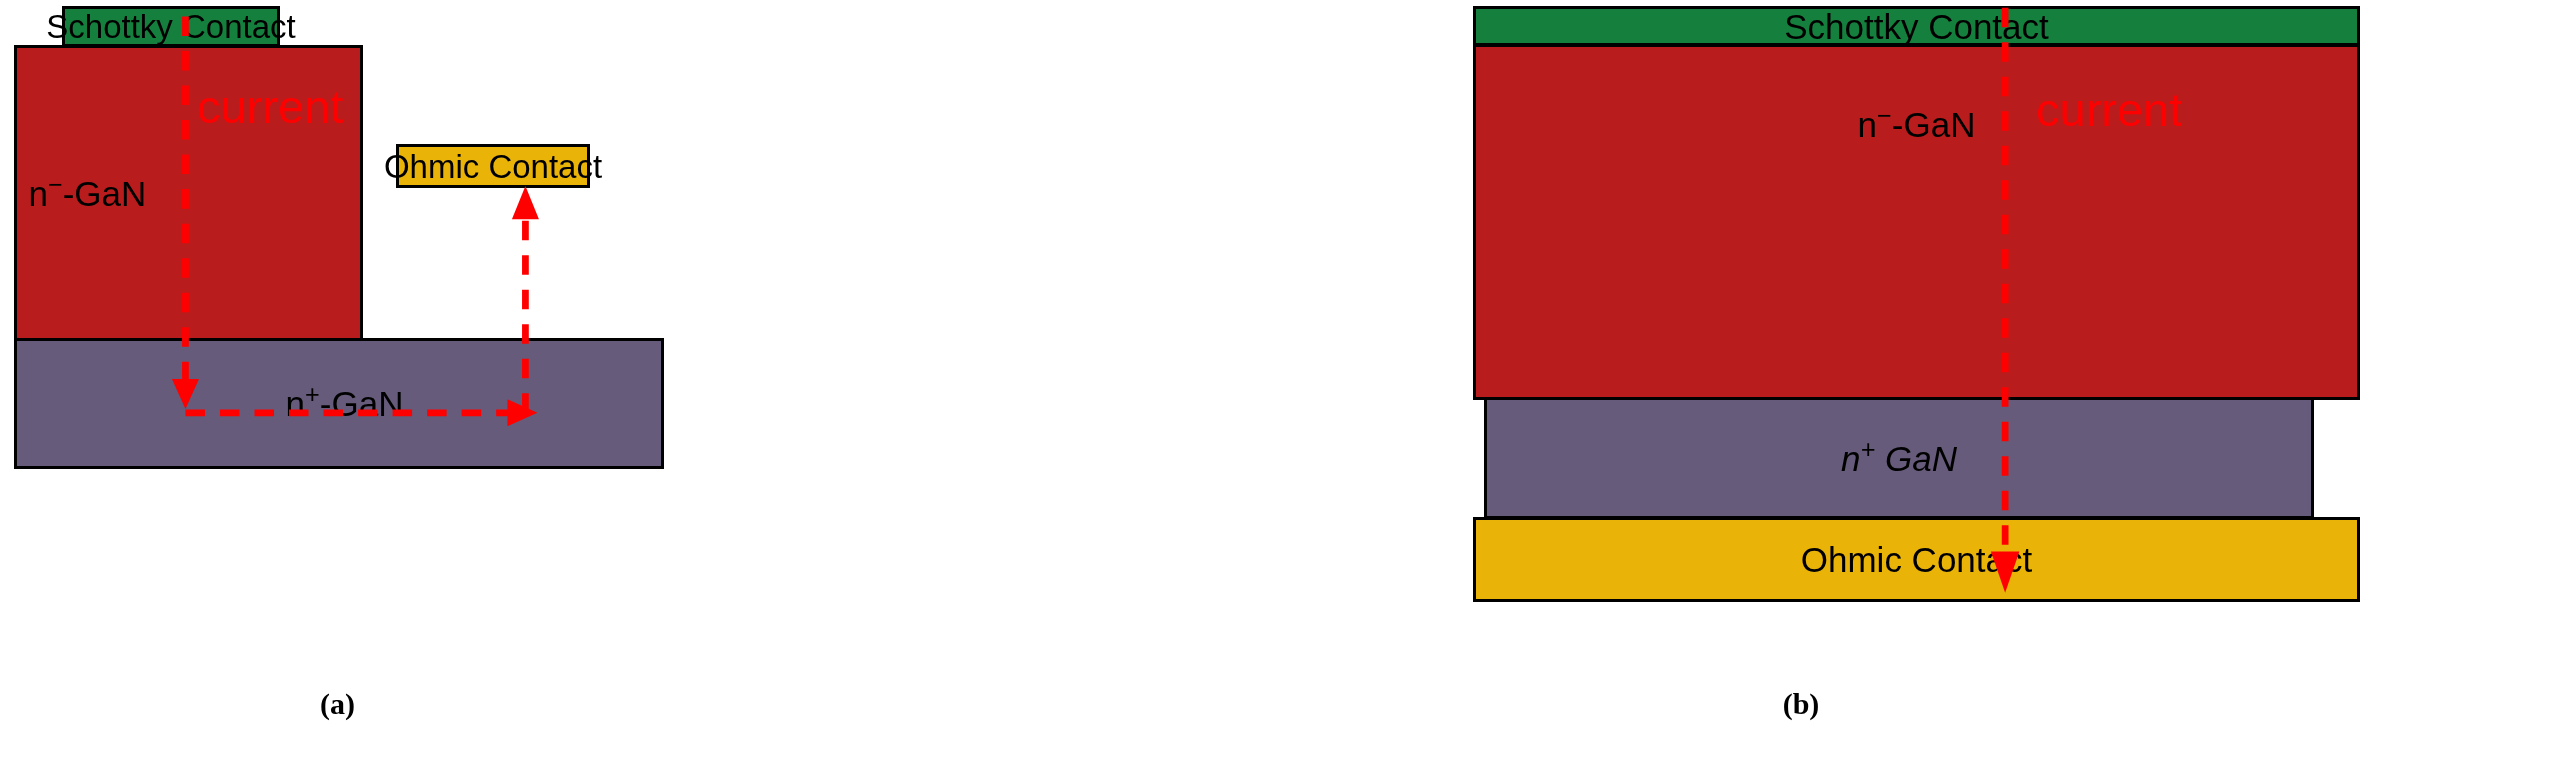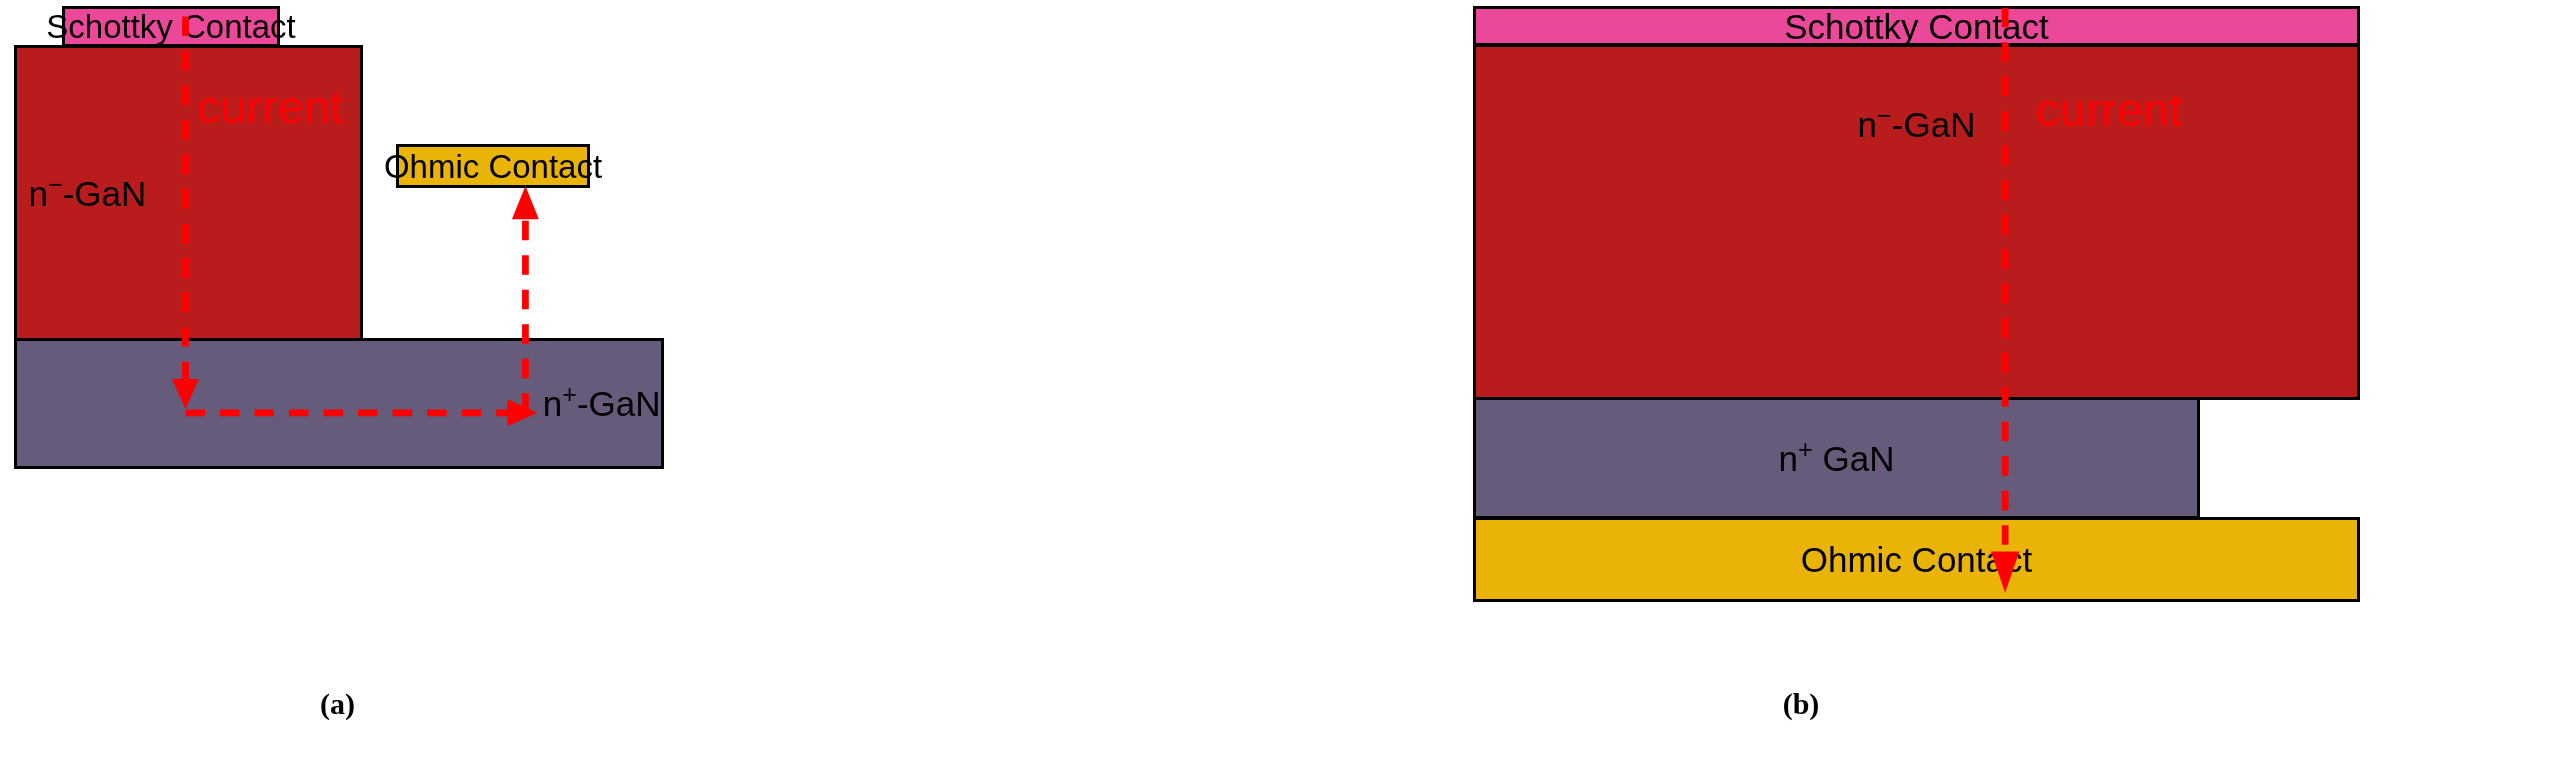--- a/index.html
+++ b/index.html
@@ -35,21 +35,21 @@
     box-sizing: border-box;
     border: 3.8px solid #000000;
     display: flex;
     align-items: center;
     justify-content: center;
     color: #000000;
     white-space: nowrap;
     line-height: 1;
   }
 
-  .fill-schottky { background: #ec4899; }
+  .fill-schottky { background: #15803d; }
   .fill-ndrift   { background: #b91c1c; }
   .fill-nplus    { background: #665B7A; }
   .fill-substrate{ background: #DCDCDC; }
   .fill-ohmic    { background: #eab308; }
 
   .lbl {
     font-family: "Liberation Sans", sans-serif;
     font-weight: 400;
     letter-spacing: 0px;
   }
@@ -93,21 +93,21 @@
   }
 </style>
 </head>
 <body>
 
 <div class="figure-root">
 
   <div class="panel panel-a">
 
 
-    <div class="box fill-nplus" style="left:13.5px; top:338px; width:650px; height:131px; justify-content:flex-end; padding-left:12px;">
+    <div class="box fill-nplus" style="left:13.5px; top:338px; width:650px; height:131px; justify-content:center; padding-left:12px;">
       <span class="lbl lbl-48"><span>n</span><span class="sup">+</span><span>-GaN</span></span>
     </div>
 
     <div class="box fill-ndrift" style="left:13.5px; top:45px; width:349px; height:296px; justify-content:flex-start; padding-left:12px;">
       <span class="lbl lbl-48"><span>n</span><span class="sup">−</span><span>-GaN</span></span>
     </div>
 
     <div class="box fill-schottky" style="left:62px; top:6px; width:218px; height:41px;">
       <span class="lbl lbl-46">Schottky Contact</span>
     </div>
@@ -135,21 +135,21 @@
 
     <div class="caption" style="left:0; top:689px; width:675px;">(a)</div>
   </div>
 
   <div class="panel panel-b">
 
     <div class="box fill-ohmic" style="left:197px; top:517px; width:887px; height:85px;">
       <span class="lbl lbl-48">Ohmic Contact</span>
     </div>
 
-    <div class="box fill-nplus" style="left:197px; top:397px; width:727px; height:122px;">
+    <div class="box fill-nplus" style="left:208px; top:397px; width:830px; height:122px;font-style:italic;">
       <span class="lbl lbl-48"><span>n</span><span class="sup">+</span><span> GaN</span></span>
     </div>
 
     <div class="box fill-ndrift" style="left:197px; top:44px; width:887px; height:356px; align-items:flex-start; padding-top:60px;">
       <span class="lbl lbl-48"><span>n</span><span class="sup">−</span><span>-GaN</span></span>
     </div>
 
     <div class="box fill-schottky" style="left:197px; top:6px; width:887px; height:40px;">
       <span class="lbl lbl-48">Schottky Contact</span>
     </div>

